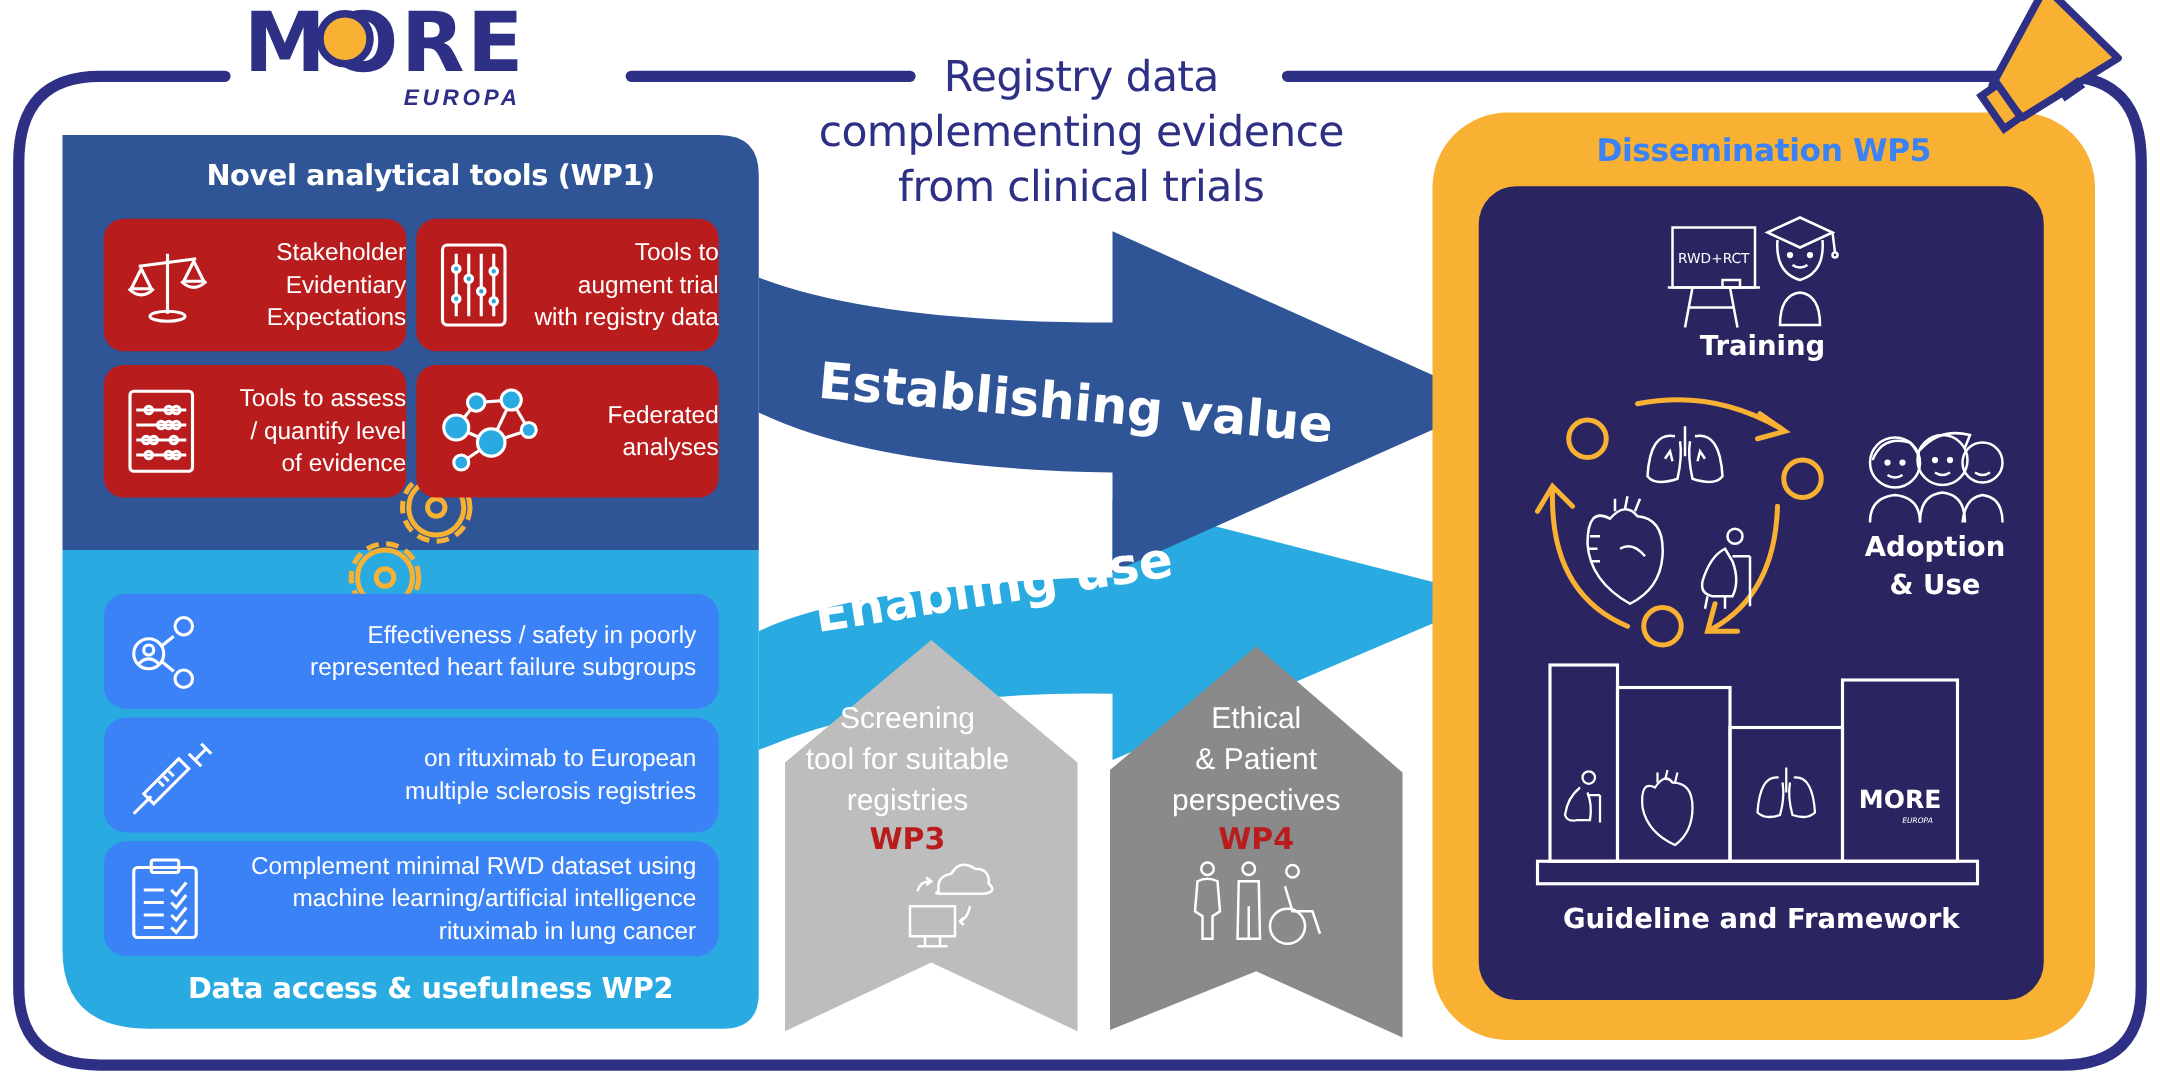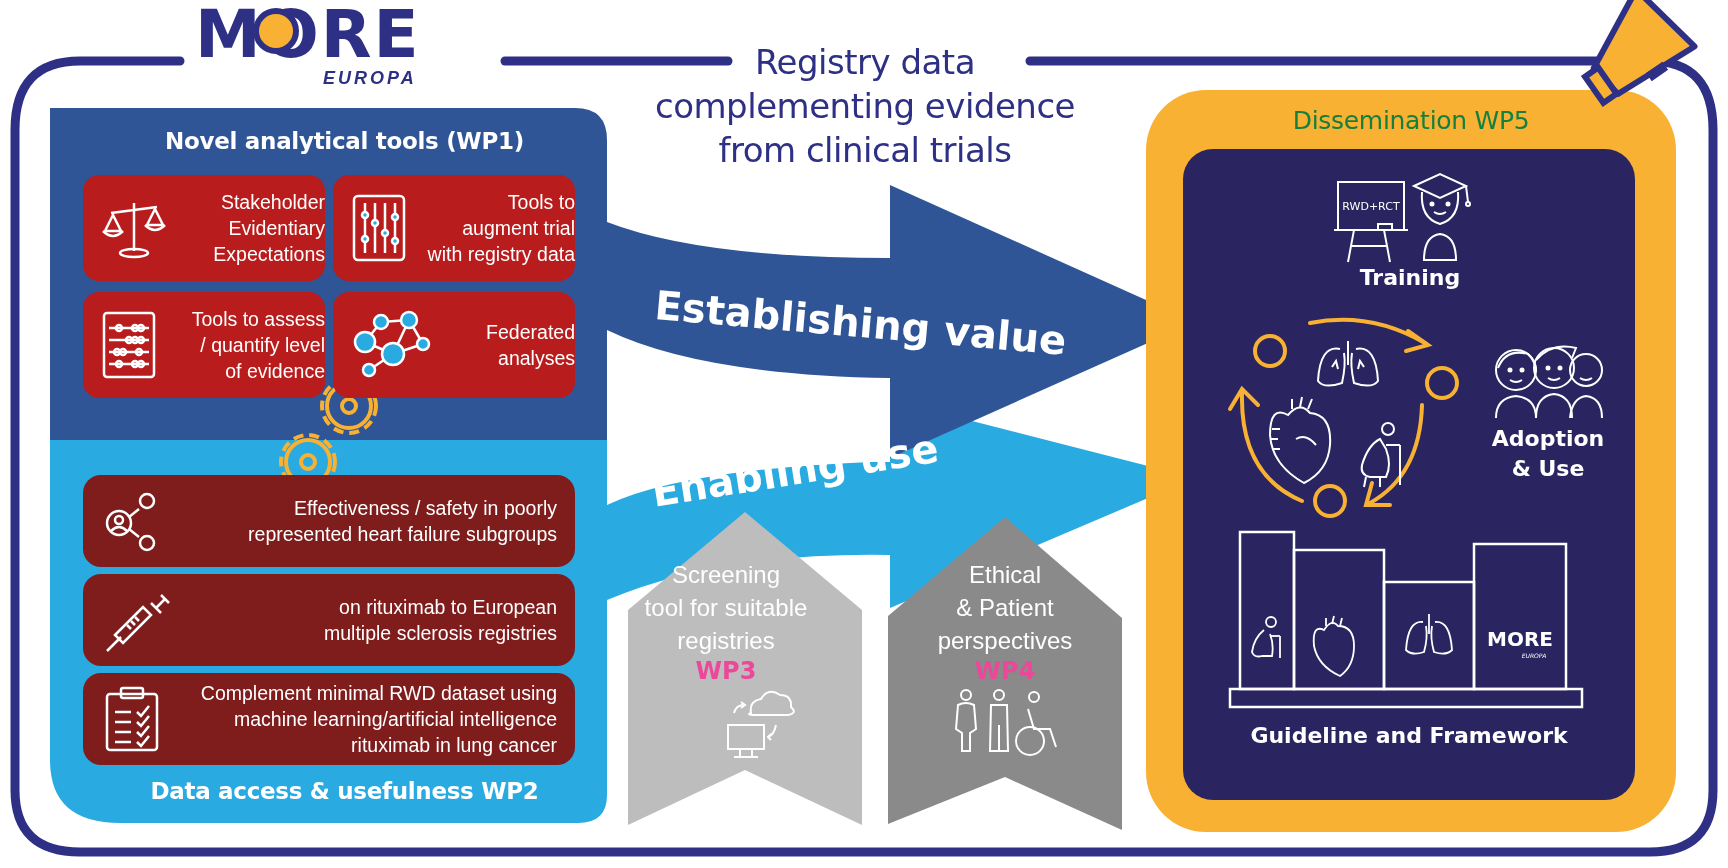--- a/index.html
+++ b/index.html
@@ -3,25 +3,25 @@
 <meta charset="utf-8">
 <style>
   html,body{margin:0;padding:0;background:#fff;}
   body{width:1728px;height:868px;position:relative;overflow:hidden;font-family:"Liberation Sans","DejaVu Sans",sans-serif;}
   .abs{position:absolute;}
   svg.bg{position:absolute;left:0;top:0;}
   .title{color:#2e3085;font-weight:400;font-size:34px;line-height:44px;text-align:center;font-family:"DejaVu Sans",sans-serif;letter-spacing:-0.5px;}
   .panel-head{color:#fff;font-weight:700;font-size:23px;text-align:center;font-family:"DejaVu Sans",sans-serif;letter-spacing:-0.3px;margin-left:16px;}
   .tile{background:#b91c1c;border-radius:16px;position:absolute;display:flex;align-items:center;justify-content:space-between;padding:0 0 0 18px;box-sizing:border-box;}
   .tile .txt{color:#fff;font-size:19.5px;line-height:26px;text-align:right;font-family:"Liberation Sans",sans-serif;}
-  .item{background:#7f1d1d;border-radius:18px;position:absolute;display:flex;align-items:center;justify-content:space-between;padding:0 18px 0 20px;box-sizing:border-box;}
+  .item{background:#3b82f6;border-radius:18px;position:absolute;display:flex;align-items:center;justify-content:space-between;padding:0 18px 0 20px;box-sizing:border-box;}
   .item .txt{color:#fff;font-size:19.5px;line-height:26px;text-align:right;}
   .icon{flex:none;}
   .chev-txt{color:#fff;font-size:24px;line-height:33px;text-align:center;}
-  .chev-wp{color:#ec4899;font-weight:700;font-size:24px;text-align:center;font-family:"DejaVu Sans",sans-serif;}
+  .chev-wp{color:#b91c1c;font-weight:700;font-size:24px;text-align:center;font-family:"DejaVu Sans",sans-serif;}
   .wp5-label{color:#fff;font-weight:700;font-size:22px;line-height:30px;text-align:center;font-family:"DejaVu Sans",sans-serif;}
   .arrow-label{color:#fff;font-weight:700;font-family:"DejaVu Sans",sans-serif;white-space:nowrap;}
 </style>
 </head>
 <body>
 
 <svg class="bg" width="1728" height="868" viewBox="0 0 1728 868">
 
   <path d="M180 61 L80 61 Q15 61 15 130 L15 790 Q15 852 80 852 L1650 852 Q1713 852 1713 790 L1713 130 Q1713 61 1650 61 L1030 61" fill="none" stroke="#2e3085" stroke-width="9" stroke-linecap="round"></path>
   <line x1="505" y1="61" x2="728" y2="61" stroke="#2e3085" stroke-width="9" stroke-linecap="round"></line>
@@ -247,21 +247,21 @@
       <path d="M70 20 Q78 16 86 20 L88 44 L82 48 L82 66 L74 66 L74 48 L68 44 Z"></path>
     <circle cx="111" cy="10" r="5"></circle>
       <path d="M103 20 L119 20 L120 66 L102 66 Z"></path>
       <line x1="111" y1="40" x2="111" y2="66"></line>
     <circle cx="146" cy="12" r="5"></circle>
       <path d="M140 24 L146 44 L162 44 L168 62"></path>
       <circle cx="142" cy="56" r="14"></circle>
   </svg>
 </div>
 
-<div class="abs" style="left:1146px;top:106px;width:530px;text-align:center;color:#15803d;font-weight:400;font-size:25px;font-family:'DejaVu Sans',sans-serif;letter-spacing:-0.3px;">Dissemination WP5</div>
+<div class="abs" style="left:1146px;top:106px;width:530px;text-align:center;color:#3b82f6;font-weight:700;font-size:25px;font-family:'DejaVu Sans',sans-serif;letter-spacing:-0.3px;">Dissemination WP5</div>
 
 <svg class="abs" style="left:1334px;top:166px;" width="150" height="100" viewBox="0 0 150 100" fill="none" stroke="#fff" stroke-width="2">
   <rect x="4" y="16" width="66" height="48"></rect>
     <line x1="0" y1="64" x2="74" y2="64"></line>
   <line x1="20" y1="64" x2="14" y2="96"></line>
     <line x1="50" y1="64" x2="56" y2="96"></line>
     <line x1="17" y1="80" x2="53" y2="80"></line>
   <rect x="44" y="58" width="14" height="6"></rect>
   <text x="37" y="44" fill="#fff" stroke="none" font-size="11" text-anchor="middle" font-family="DejaVu Sans, sans-serif">RWD+RCT</text>
   <path d="M80 20 L106 8 L132 20 L106 32 Z"></path>

